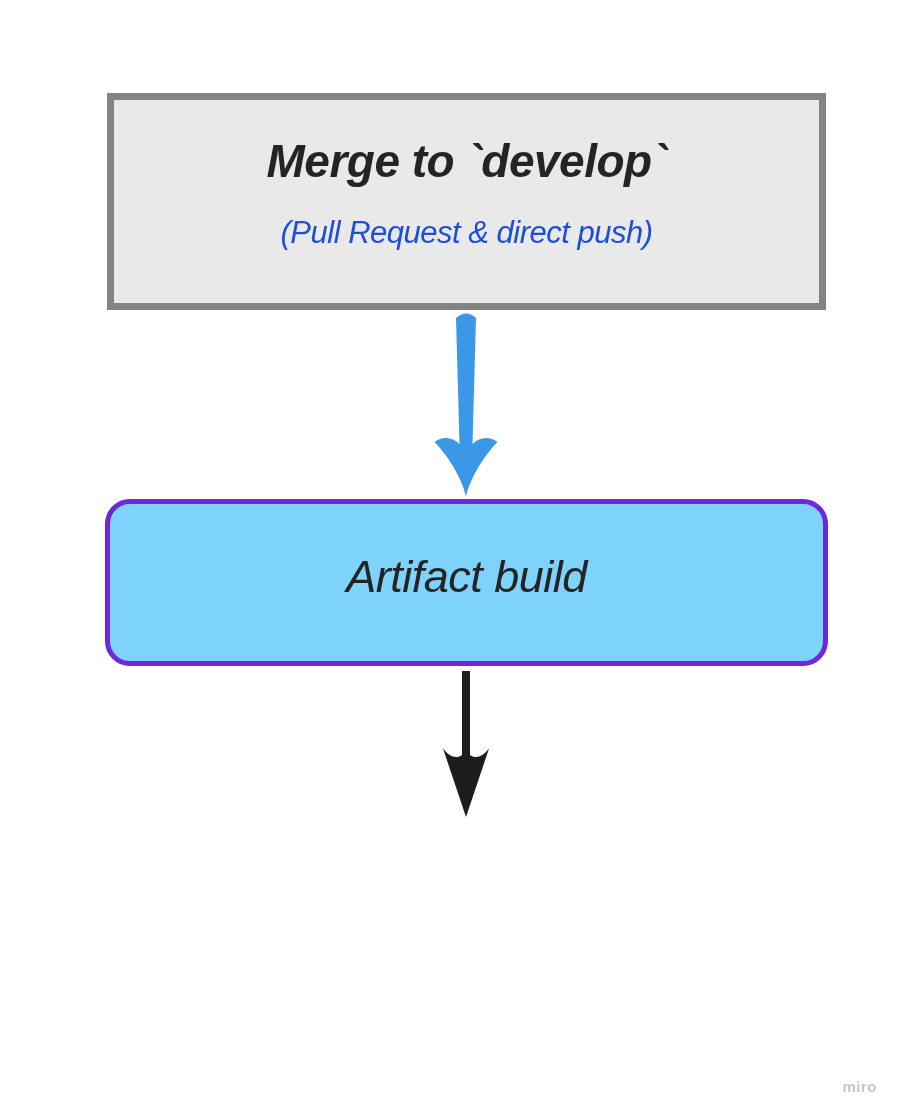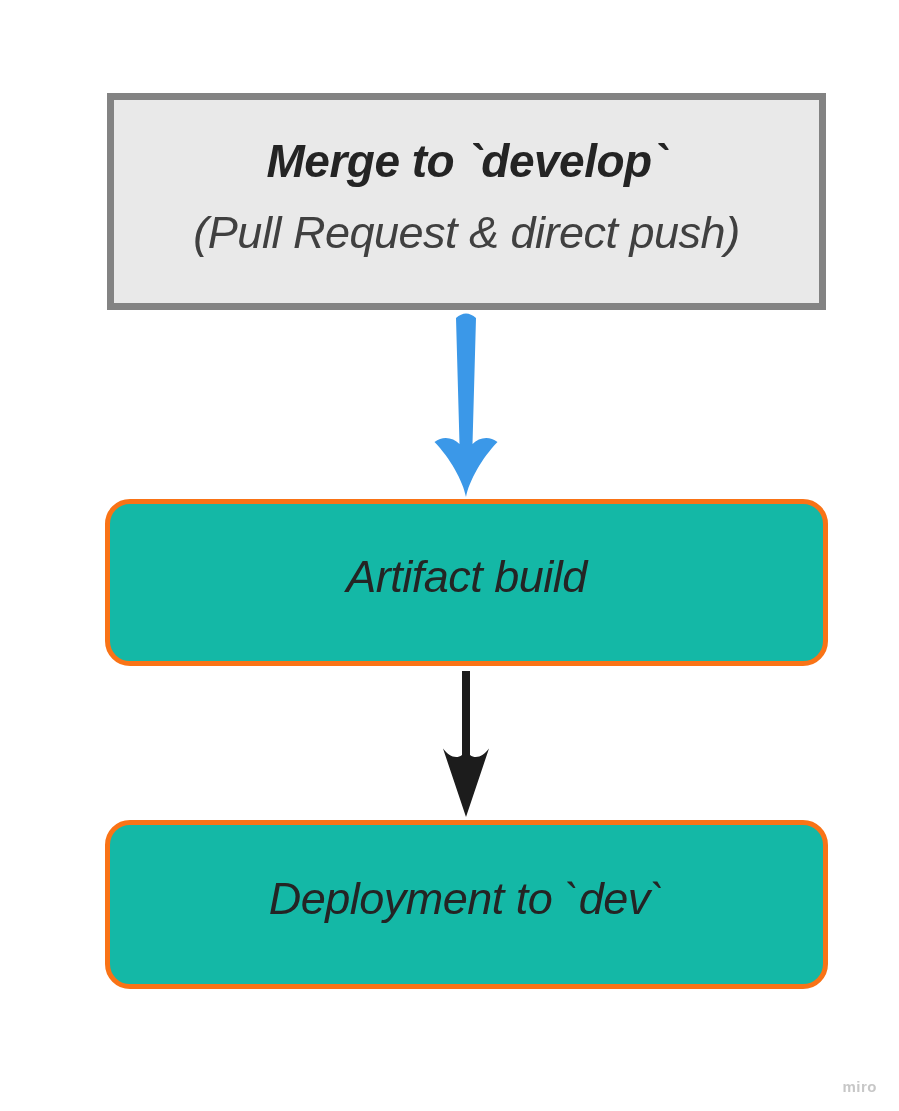--- a/index.html
+++ b/index.html
@@ -36,30 +36,30 @@
   }
   .node-gray .node-title {
     font-size: 46px;
     font-weight: bold;
     color: #242424;
     line-height: 72px;
     letter-spacing: -0.5px;
     white-space: nowrap;
   }
   .node-gray .node-subtitle {
-    font-size: 45px;
+    font-size: 31px;
     font-weight: normal;
-    color: #404040;
+    color: #1d4ed8;
     line-height: 72px;
     letter-spacing: -0.5px;
     white-space: nowrap;
   }
   .node-blue {
-    background: #14b8a6;
-    border: 5px solid #f97316;
+    background: #7dd3fc;
+    border: 5px solid #6d28d9;
     border-radius: 25px;
     padding-bottom: 12px;
   }
   .node-blue .node-label {
     font-size: 45px;
     font-weight: normal;
     color: #242424;
     letter-spacing: -0.5px;
     white-space: nowrap;
   }
@@ -124,19 +124,16 @@
     <div class="node-label">Artifact build</div>
   </div>
 
   <svg class="arrow" id="arrow-black" viewBox="0 0 56 149" xmlns="http://www.w3.org/2000/svg" aria-hidden="true">
     <path d="M24,1 L32,1 L32,85
              C38,89.5 45.5,86 51,78.5
              L28,147 L5,78.5
              C10.5,86 18,89.5 24,85 Z" fill="#1c1c1c"></path>
   </svg>
 
-  <div class="node node-blue" id="node-deploy">
-    <div class="node-label">Deployment to `dev`</div>
-  </div>
 
   <div class="watermark">miro</div>
 
 </div>
 
 </body></html>

